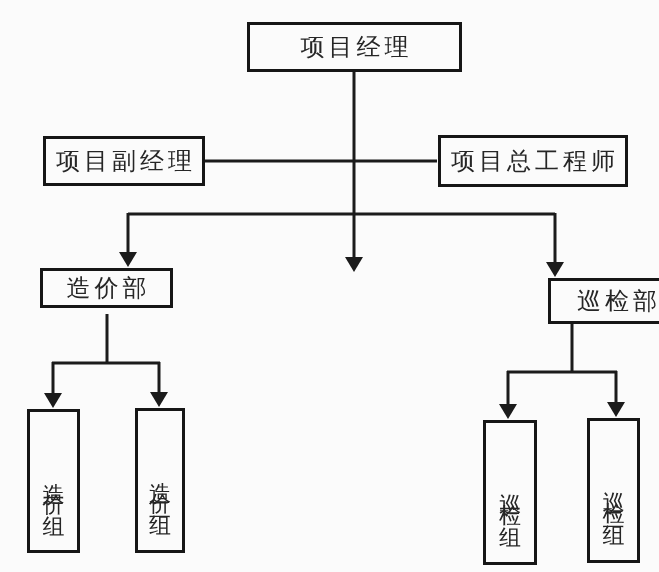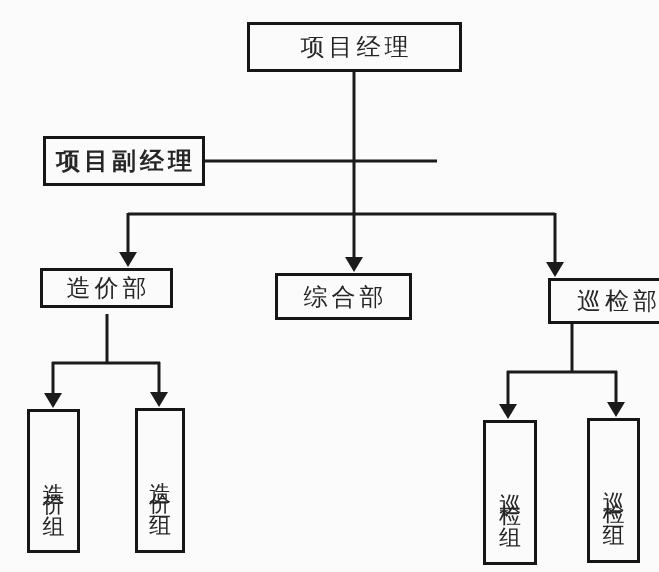--- a/index.html
+++ b/index.html
@@ -41,21 +41,21 @@
   }
   .node.v .vtext {
     writing-mode: vertical-rl;
     text-orientation: upright;
     letter-spacing: 11px;
     padding-top: 11px; 
     white-space: nowrap;
   }
   
   #n-project-manager   { left: 247px; top: 22px;  width: 215px; height: 50px; }
-  #n-deputy-manager    { left: 43px;  top: 136px; width: 162px; height: 50px; font-weight: bold; }
+  #n-deputy-manager    { left: 43px;  top: 136px; width: 162px; height: 50px; }
   #n-chief-engineer    { left: 438px; top: 135px; width: 190px; height: 52px; }
   #n-cost-dept         { left: 40px;  top: 268px; width: 133px; height: 40px; }
   #n-general-dept      { left: 275px; top: 273px; width: 137px; height: 47px; }
   #n-inspection-dept   { left: 502px; top: 278px; width: 138px; height: 46px; margin-left: 46px; }
   #n-cost-group-1      { left: 27px;  top: 409px; width: 53px;  height: 144px; }
   #n-cost-group-2      { left: 135px; top: 408px; width: 50px;  height: 145px; }
   #n-inspection-group-1{ left: 483px; top: 420px; width: 54px;  height: 145px; }
   #n-inspection-group-2{ left: 587px; top: 418px; width: 53px;  height: 145px; }
 </style>
 </head>
@@ -95,26 +95,26 @@
     </g>
   </svg>
 
   <div class="node h" id="n-project-manager">
     <span>项目经理</span>
   </div>
 
   <div class="node h" id="n-deputy-manager">
     <span>项目副经理</span>
   </div>
+  <div class="node h" id="n-chief-engineer">
+    <span>项目总工程师</span>
+  </div>
 
   <div class="node h" id="n-cost-dept">
     <span>造价部</span>
-  </div>
-  <div class="node h" id="n-general-dept">
-    <span>综合部</span>
   </div>
   <div class="node h" id="n-inspection-dept">
     <span>巡检部</span>
   </div>
 
   <div class="node v" id="n-cost-group-1">
     <span class="vtext">造价一组</span>
   </div>
   <div class="node v" id="n-cost-group-2">
     <span class="vtext">造价二组</span>

